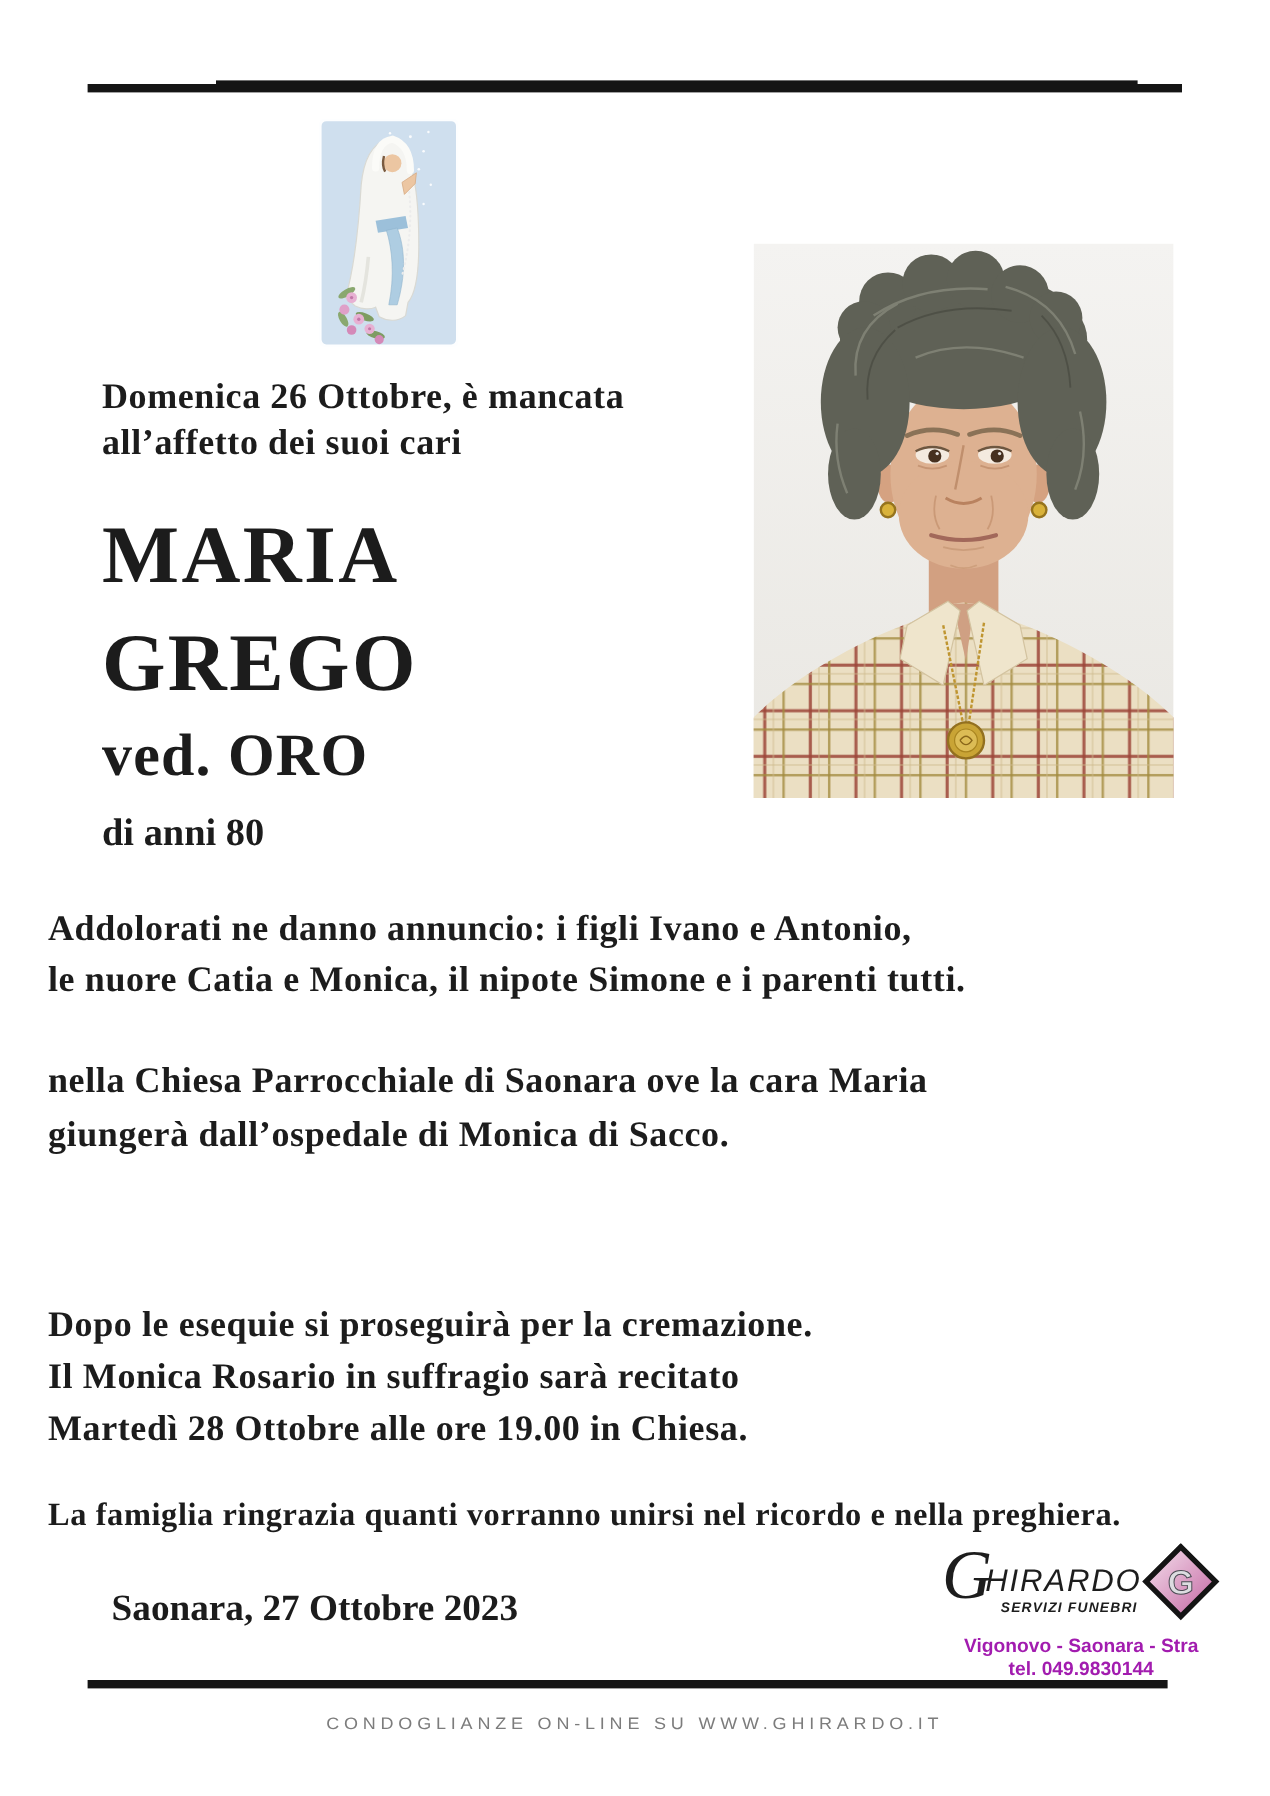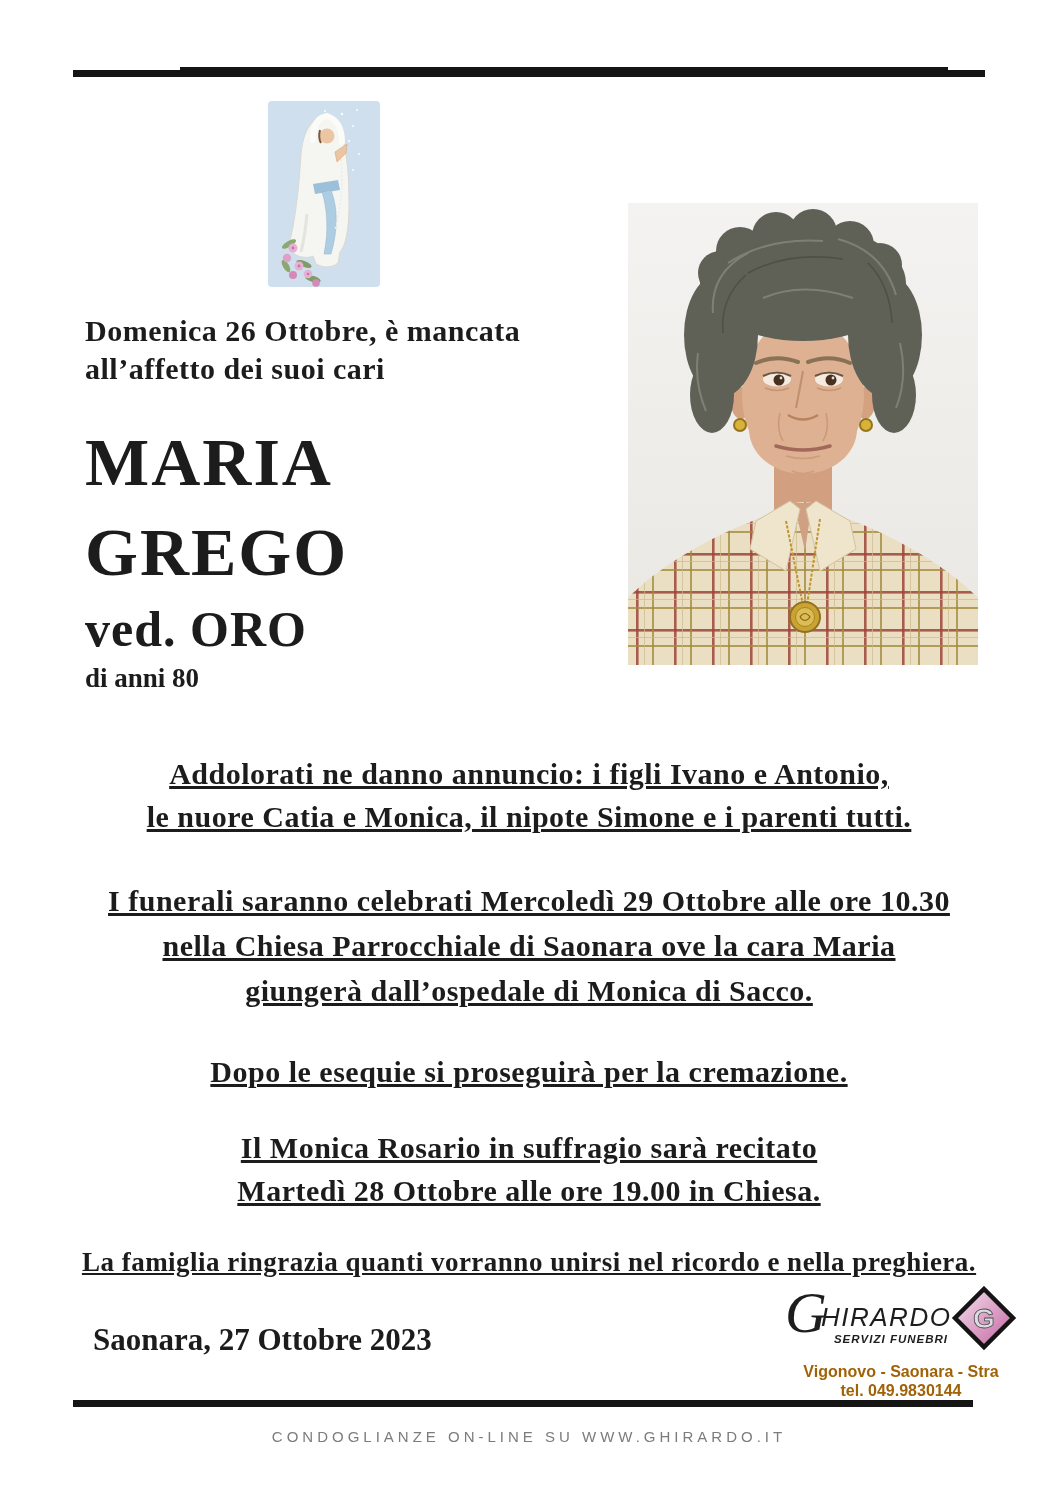--- a/index.html
+++ b/index.html
@@ -12,40 +12,40 @@
     overflow:hidden;
   }
   .rule { position:absolute; background:#151515; }
 
   
   .leftcol { position:absolute; left:85px; width:478px; text-align:left; font-weight:bold; }
   .intro   { top:312px; font-size:30px; line-height:38px; letter-spacing:.5px; }
   .name-l1 { top:422px; font-size:68px; line-height:80px; letter-spacing:2px; }
   .name-l2 { top:512px; font-size:68px; line-height:80px; letter-spacing:2px; }
   .name-l3 { top:598px; font-size:50px; line-height:62px; letter-spacing:1px; }
-  .age     { top:661px; font-size:27px; line-height:34px; }
+  .age     { top:676px; font-size:32px; line-height:34px; }
 
   
-  .fullcol { position:absolute; left:40px; width:978px; text-align:center; font-weight:bold; letter-spacing:.5px;text-decoration:underline; }
+  .fullcol { position:absolute; left:40px; width:978px; text-align:left; font-weight:bold; letter-spacing:.5px; }
   .fullcol span { display:block; white-space:nowrap; }
   .p-ann   { top:752px;  font-size:30px; line-height:43px; }
   .p-fun   { top:878px;  font-size:30px; line-height:45px; }
-  .p-crem  { top:1050px; font-size:30px; line-height:43px; }
+  .p-crem  { top:1082px; font-size:30px; line-height:43px; }
   .p-ros   { top:1126px; font-size:30px; line-height:43px; }
   .p-thx   { top:1242px; font-size:27px; line-height:40px; }
 
   .place-date { position:absolute; left:93px; top:1322px; font-size:31px; font-weight:bold; white-space:nowrap; }
 
   .madonna  { position:absolute; left:263px; top:96px;  width:122px; height:196px; }
   .portrait { position:absolute; left:628px; top:203px; width:350px; height:462px; }
 
   .logo-block { position:absolute; left:785px; top:1286px; width:232px; text-align:center; }
   .logo-sub {
     font-family:"Liberation Sans", sans-serif;
-    font-weight:bold; font-size:16px; line-height:19px; color:#a16207;
+    font-weight:bold; font-size:16px; line-height:19px; color:#a21caf;
     white-space:nowrap;
   }
 
   .footer-note {
     position:absolute; left:0; top:1428px; width:1058px;
     text-align:center;
     font-family:"Liberation Sans", sans-serif;
     font-size:15px; letter-spacing:4px; color:#7c7c7c;
     transform:scaleY(.92);
     white-space:nowrap;
@@ -201,21 +201,20 @@
   <div class="leftcol name-l2">GREGO</div>
   <div class="leftcol name-l1">MARIA</div>
   <div class="leftcol name-l3">ved. ORO</div>
   <div class="leftcol age">di anni 80</div>
 
   <div class="fullcol p-ann">
     <span>Addolorati ne danno annuncio: i figli Ivano e Antonio,</span>
     <span>le nuore Catia e Monica, il nipote Simone e i parenti tutti.</span>
   </div>
   <div class="fullcol p-fun">
-    <span>I funerali saranno celebrati Mercoledì 29 Ottobre alle ore 10.30</span>
     <span>nella Chiesa Parrocchiale di Saonara ove la cara Maria</span>
     <span>giungerà dall’ospedale di Monica di Sacco.</span>
   </div>
   <div class="fullcol p-crem">
     <span>Dopo le esequie si proseguirà per la cremazione.</span>
   </div>
   <div class="fullcol p-ros">
     <span>Il Monica Rosario in suffragio sarà recitato</span>
     <span>Martedì 28 Ottobre alle ore 19.00 in Chiesa.</span>
   </div>

